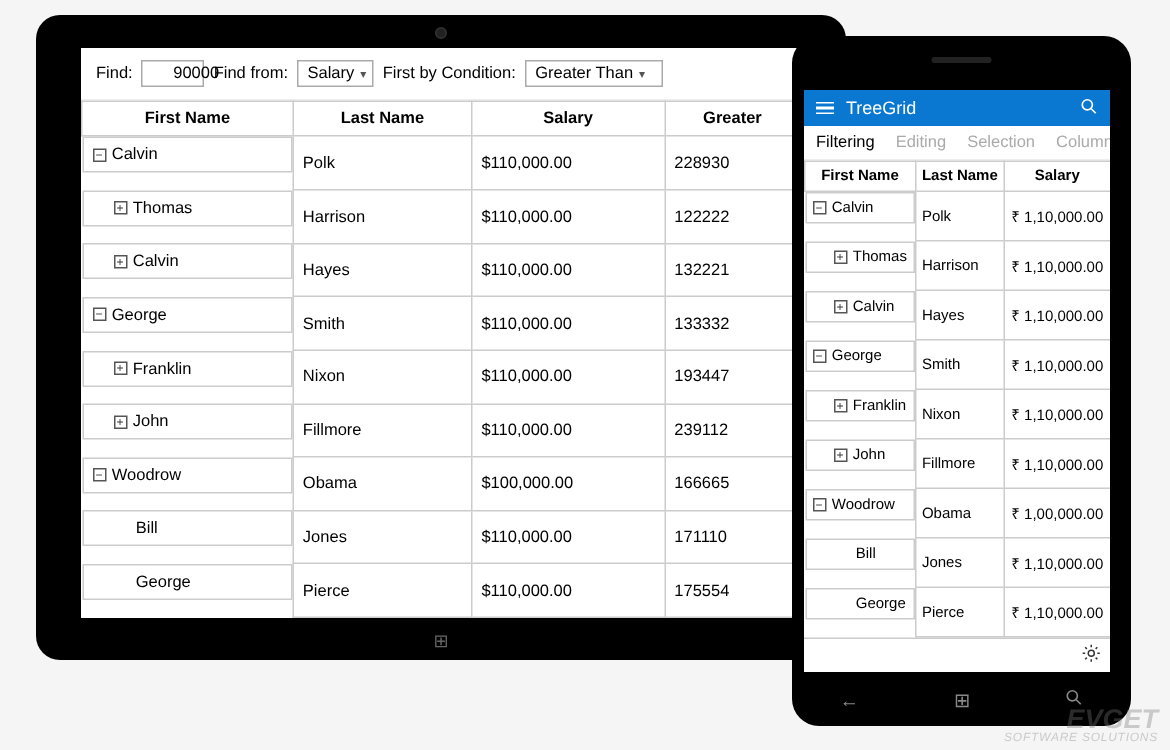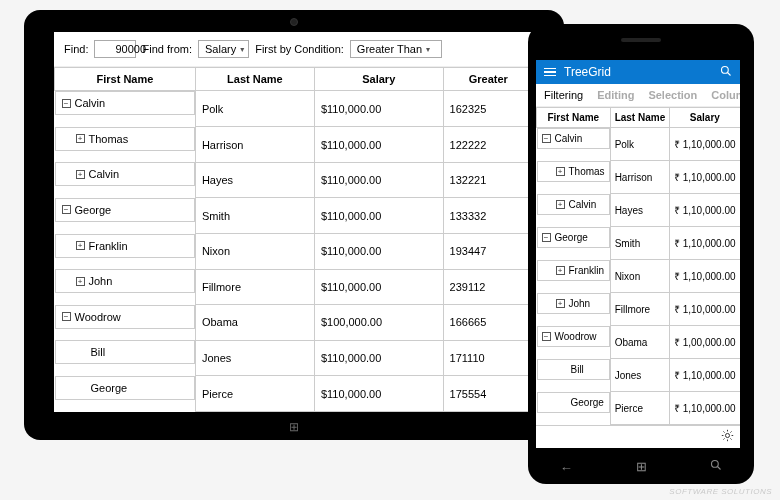--- a/index.html
+++ b/index.html
@@ -162,21 +162,21 @@
   .hamburger { display:inline-block; line-height:0; }
   .hamburger span { display:block; width:12px; height:1.5px; background:#fff; margin:2px 0; }
   .tabs {
     display:flex;
     gap: 14px;
     padding: 5px 8px;
     font-size: 11px;
     border-bottom: 1px solid #eee;
     overflow:hidden;
   }
-  .tabs .tab { color:#aaa; white-space:nowrap;font-weight:bold; }
+  .tabs .tab { color:#aaa; white-space:nowrap; }
   .tabs .tab.active { color:#000; font-weight:400; }
   .pgrid {
     flex:1;
     font-size: 10px;
     border-collapse: collapse;
     width:100%;
   }
   .pgrid th, .pgrid td {
     border: 1px solid #ccc;
     padding: 4px 4px;
@@ -226,21 +226,21 @@
       <tbody id="tablet-body">
           <tr>
             <td class="fn">
               <span class="" style="display:inline-flex;gap:4px;align-items:center">
                 <span class="expander">−</span>
                 <span>Calvin</span>
               </span>
             </td>
             <td>Polk</td>
             <td>$110,000.00</td>
-            <td>162325</td>
+            <td>228930</td>
           </tr>
           <tr>
             <td class="fn">
               <span class="indent1" style="display:inline-flex;gap:4px;align-items:center">
                 <span class="expander">+</span>
                 <span>Thomas</span>
               </span>
             </td>
             <td>Harrison</td>
             <td>$110,000.00</td>
@@ -470,14 +470,15 @@
     <span>
       <svg width="12" height="12" viewBox="0 0 16 16">
           <circle cx="6.5" cy="6.5" r="4.5" stroke="#888" stroke-width="1.5" fill="none"></circle>
           <line x1="10" y1="10" x2="14" y2="14" stroke="#888" stroke-width="1.5"></line>
         </svg>
     </span>
   </div>
 </div>
 
 <div class="watermark">
+  <div style="font-weight:bold;font-size:18px;">EVGET</div>
   <div style="font-size:8px;letter-spacing:0.5px;">SOFTWARE SOLUTIONS</div>
 </div>
 
 </body></html>

